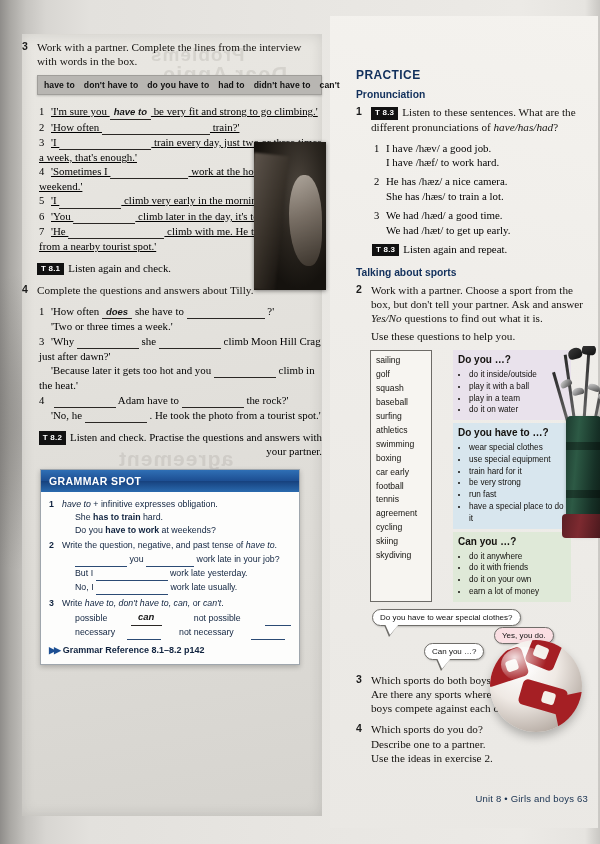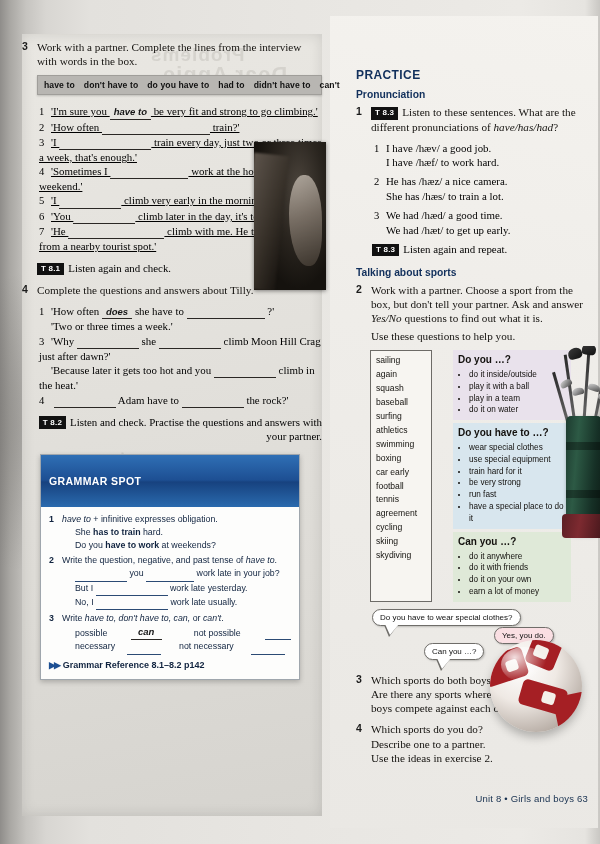--- a/index.html
+++ b/index.html
@@ -96,21 +96,21 @@
   }
 
   
   .gspot{
     margin:10px 0 0 18px;width:258px;background:#fdfdfc;
     border:1px solid #9fa6ad;box-shadow:0 2px 5px rgba(0,0,0,.22);
   }
   .gspot-hd{
     background:linear-gradient(180deg,#2f6fb5 0%,#1d4f93 48%,#17427f 52%,#2a6aae 100%);
     color:#fff;font-family:"Liberation Sans", sans-serif;font-weight:700;
-    font-size:10.5px;padding:20px 8px;letter-spacing:.4px;
+    font-size:10.5px;padding:5px 8px;letter-spacing:.4px;
   }
   .gspot-bd{
     padding:6px 8px 7px 8px;font-family:"Liberation Sans", sans-serif;
     font-size:8.8px;color:#10233f;line-height:1.5;
   }
   .gsrow{position:relative;padding-left:13px;margin-bottom:2px;}
   .gsn{position:absolute;left:0;top:0;font-weight:700;}
   .gsind{margin-left:13px;}
   .bl{display:inline-block;border-bottom:1px solid #2b4a74;vertical-align:baseline;}
   .grefrow{
@@ -266,20 +266,21 @@
         <div>
           <div class="qline"><span class="subnum">1</span>'How often <span class="ans">does</span> she have to <span class="blank" style="width: 78px;">&nbsp;</span> ?'</div>
           <div class="qline"><span class="subnum">&nbsp;</span>'Two or three times a week.'</div>
         </div>
         <div>
           <div class="qline"><span class="subnum">3</span>'Why <span class="blank" style="width: 62px;">&nbsp;</span> she <span class="blank" style="width: 62px;">&nbsp;</span> climb Moon Hill Crag just after dawn?'</div>
           <div class="qline"><span class="subnum">&nbsp;</span>'Because later it gets too hot and you <span class="blank" style="width: 62px;">&nbsp;</span> climb in the heat.'</div>
         </div>
         <div>
           <div class="qline"><span class="subnum">4</span> <span class="blank" style="width: 62px;">&nbsp;</span> Adam have to <span class="blank" style="width: 62px;">&nbsp;</span> the rock?'</div>
+          <div class="qline"><span class="subnum">&nbsp;</span>'No, he <span class="blank" style="width: 62px;">&nbsp;</span> . He took the photo from a tourist spot.'</div>
         </div>
       </div>
 
     <div style="margin:8px 0 0 15px;font-size:10.9px;line-height:1.28;text-align:right;">
       <span class="tag">T 8.2</span><span>Listen and check. Practise the questions and answers with your partner.</span>
     </div>
 
     <div class="gspot">
       <div class="gspot-hd">GRAMMAR SPOT</div>
       <div class="gspot-bd">
@@ -371,21 +372,21 @@
       <div class="exnum">2</div>
       <div class="exbody">
         <span>Work with a partner. Choose a sport from the box, but don't tell your partner. Ask and answer </span><span class="it">Yes/No</span><span> questions to find out what it is.</span>
         <div style="margin-top:4px;">Use these questions to help you.</div>
       </div>
     </div>
 
     <div class="sportswrap">
       <div class="sportslist" id="sportslist">
           <div>sailing</div>
-          <div>again</div>
+          <div>golf</div>
           <div>squash</div>
           <div>baseball</div>
           <div>surfing</div>
           <div>athletics</div>
           <div>swimming</div>
           <div>boxing</div>
           <div>car early</div>
           <div>football</div>
           <div>tennis</div>
           <div>agreement</div>

